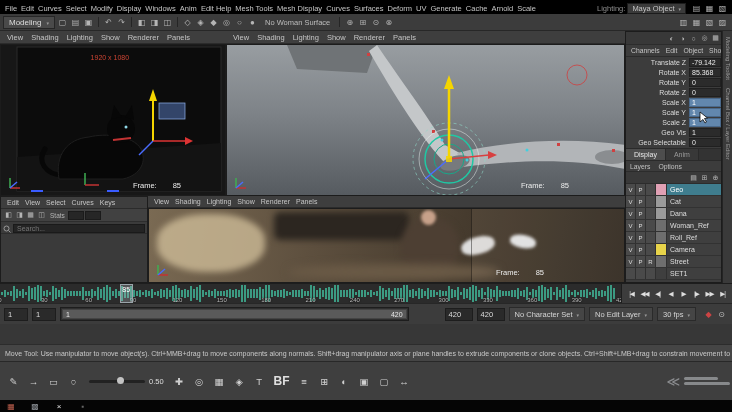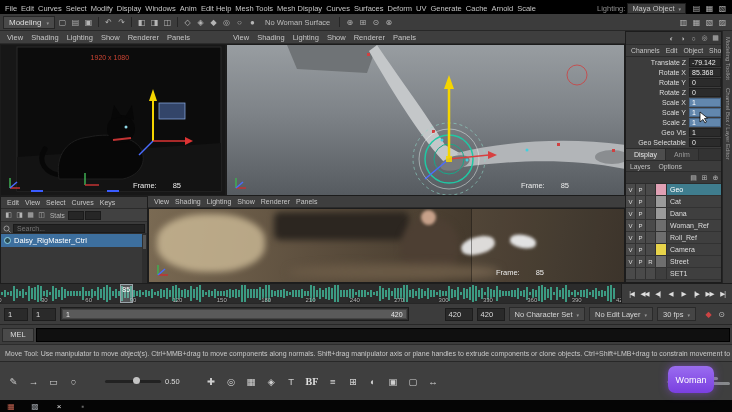--- a/index.html
+++ b/index.html
@@ -94,22 +94,22 @@
 .dd{background:#454545;border:1px solid #2a2a2a;height:14px;display:flex;align-items:center;gap:4px;padding:0 5px;font-size:7.5px;color:#d5d5d5;white-space:nowrap;}
 #rangebar .ric{display:flex;margin-left:2px;}
 
 #melbar{position:absolute;top:324px;left:0;right:0;height:20px;background:#3c3c3c;display:flex;align-items:center;padding:0 2px;gap:2px;border-top:1px solid #272727;}
 .mel-label{width:32px;height:14px;background:#4a4a4a;border:1px solid #2a2a2a;font-size:7.5px;color:#ddd;display:flex;align-items:center;justify-content:center;}
 #mel-input{flex:1;height:14px;background:#101010;border:1px solid #000;color:#ddd;font-family:"DejaVu Sans Mono","Liberation Mono",monospace;font-size:8px;padding:0 4px;outline:none;}
 #helpbar{position:absolute;top:344px;left:0;right:0;height:17px;background:#454545;border-top:1px solid #2c2c2c;display:flex;align-items:center;padding:0 5px;font-size:7px;color:#c9c9c9;white-space:nowrap;overflow:hidden;}
 
 #bottombar{position:absolute;top:361px;left:0;right:0;height:39px;background:#3f3f3f;border-top:1px solid #282828;display:flex;align-items:center;padding:0 5px;gap:3px;}
 #bottombar .icon{width:17px;height:17px;font-size:9.5px;color:#cfcfcf;}
-#bottombar .icon.txt{width:auto;padding:0 3px;font-size:10px;font-weight:bold;color:#e0e0e0;font-family:Liberation Serif, serif;}
-.bslider{display:flex;align-items:center;gap:4px;margin:0 20px;}
+#bottombar .icon.txt{width:auto;padding:0 3px;font-size:12px;font-weight:bold;color:#e0e0e0;}
+.bslider{display:flex;align-items:center;gap:4px;margin:0 4px;}
 .bslider .track{width:56px;height:3px;background:#222;border-radius:2px;position:relative;}
 .bslider .knob{position:absolute;left:50%;top:-2.5px;width:7px;height:7px;border-radius:50%;background:#c3c3c3;}
 .bslider .val{font-size:7.5px;color:#ddd;}
 #woman-btn{position:absolute;right:18px;top:366px;width:46px;height:27px;border-radius:7px;background:linear-gradient(#9a6cf0,#7a3fe0);box-shadow:0 0 8px rgba(138,80,224,.6);color:#fff;font-size:9px;display:flex;align-items:center;justify-content:center;z-index:6;}
 #watermark{position:absolute;right:2px;top:372px;display:flex;align-items:center;gap:4px;opacity:.45;z-index:5;pointer-events:none;}
 .wm-g::after{content:"≪";font-size:13px;color:#e8ecf2;}
 .wm-lines i{display:block;height:3px;border-radius:2px;background:#dfe3e8;margin:2px 0;}
 .wm-lines i:first-child{width:34px;}
 .wm-lines i:last-child{width:46px;}
 
@@ -316,31 +316,20 @@
       <span class="stat-box"></span>
       <span class="stat-box"></span>
     </div>
     <div class="gsearch">
       <svg width="8" height="8">
         <circle cx="3.5" cy="3.5" r="2.5" fill="none" stroke="#999"></circle>
         <line x1="5.5" y1="5.5" x2="7.5" y2="7.5" stroke="#999"></line>
       </svg>
       <input placeholder="Search..." style="">
     </div>
-    <div class="gtree">
-      <div>
-          <div class="gitem selected">
-          <span class="gdot"></span>
-          <span>Daisy_RigMaster_Ctrl</span>
-        </div>
-        </div>
-      <div class="gscroll">
-          <i></i>
-        </div>
-    </div>
   </div>
 
   <div id="video-wrap">
     <div class="pmenu small">
       <div style="display:flex">
           <span>View</span>
           <span>Shading</span>
           <span>Lighting</span>
           <span>Show</span>
           <span>Renderer</span>
@@ -763,24 +752,20 @@
     <div class="dd">
       <span>30 fps</span>
       <span class="car"></span>
     </div>
     <div class="ric">
         <span class="icon" style="color: rgb(204, 68, 68);">◆</span>
         <span class="icon" style="color: rgb(187, 187, 187);">⊙</span>
       </div>
   </div>
 
-  <div id="melbar">
-    <span class="mel-label">MEL</span>
-    <input id="mel-input" value="" style="">
-  </div>
 
   <div id="helpbar">
     <span>Move Tool: Use manipulator to move object(s). Ctrl+MMB+drag to move components along normals. Shift+drag manipulator axis or plane handles to extrude components or clone objects. Ctrl+Shift+LMB+drag to constrain movement to a connected edge. Use D or INSERT to chang</span>
   </div>
 
   <div id="bottombar">
     <div style="display:flex;gap:3px;">
         <span class="icon">✎</span>
         <span class="icon">→</span>
         <span class="icon">▭</span>
@@ -800,21 +785,20 @@
         <span class="icon">T</span>
         <span class="icon txt">BF</span>
         <span class="icon">≡</span>
         <span class="icon">⊞</span>
         <span class="icon">◐</span>
         <span class="icon">▣</span>
         <span class="icon">▢</span>
         <span class="icon">↔</span>
       </div>
   </div>
-  <div id="woman-btn">Woman</div>
   <div id="watermark">
     <span class="wm-g"></span>
     <span class="wm-lines">
         <i></i>
         <i></i>
       </span>
   </div>
 
   <div id="taskbar">
     <div style="display:flex;gap:14px;">

